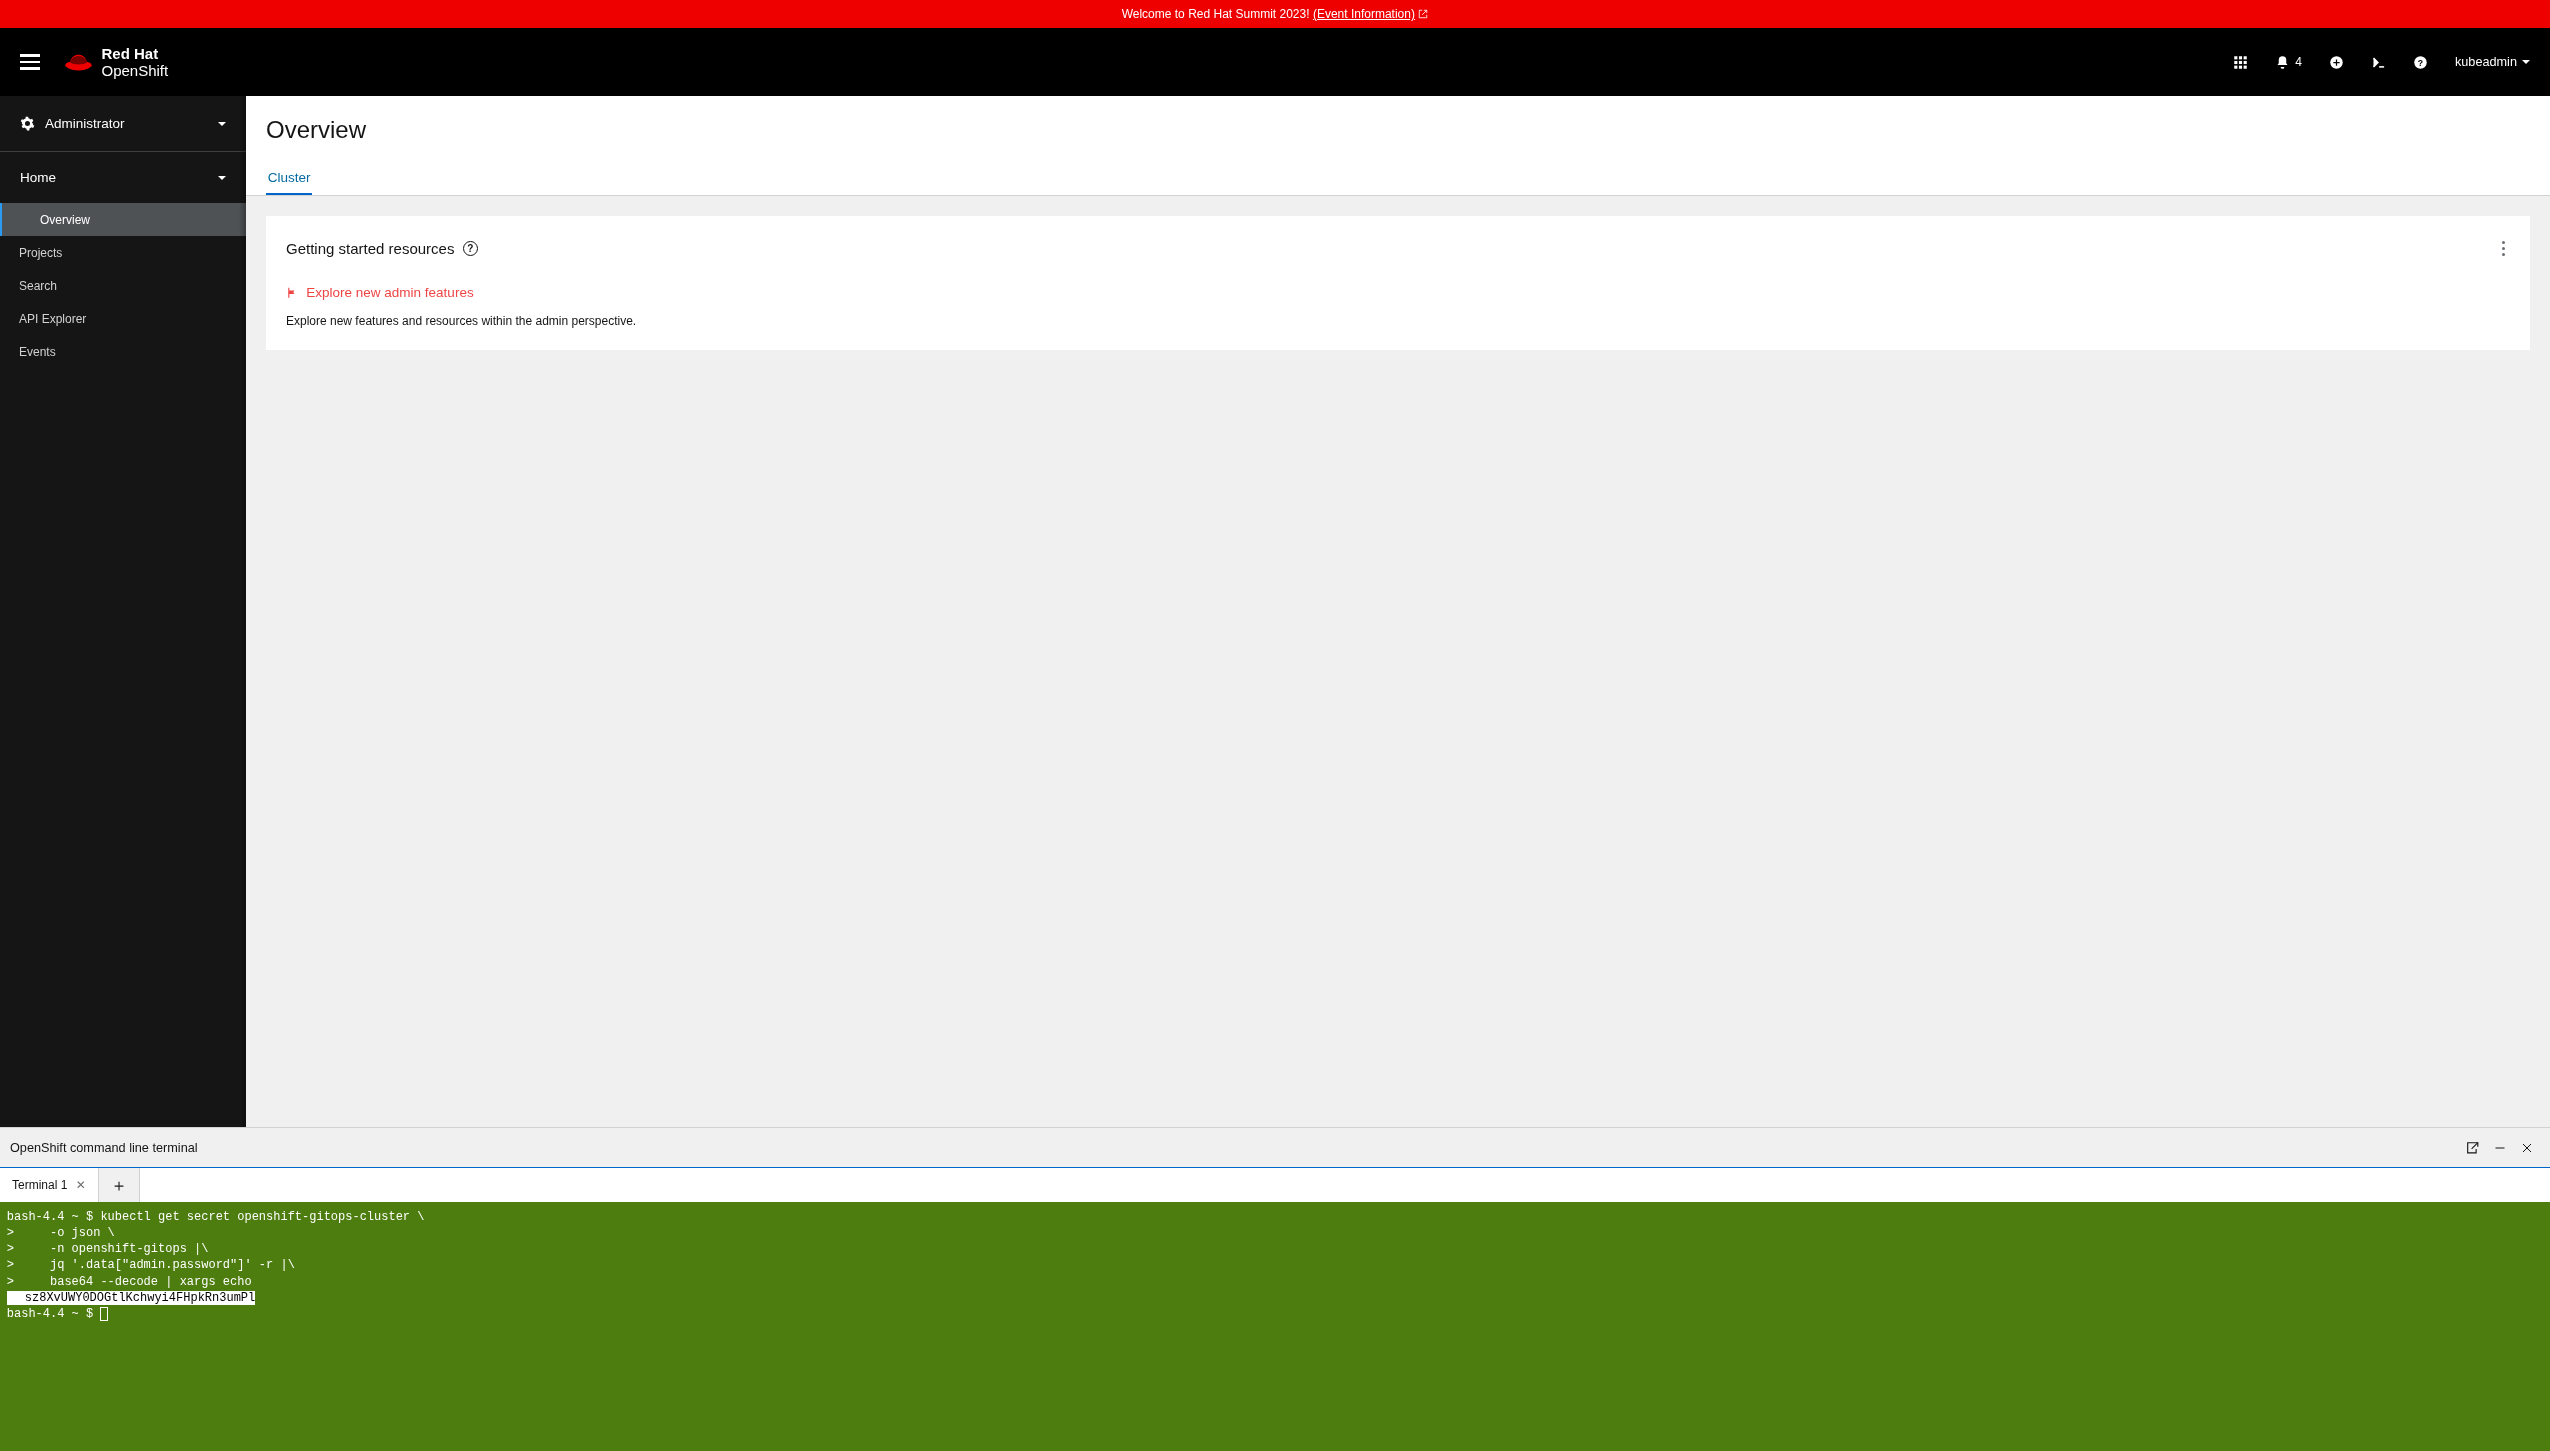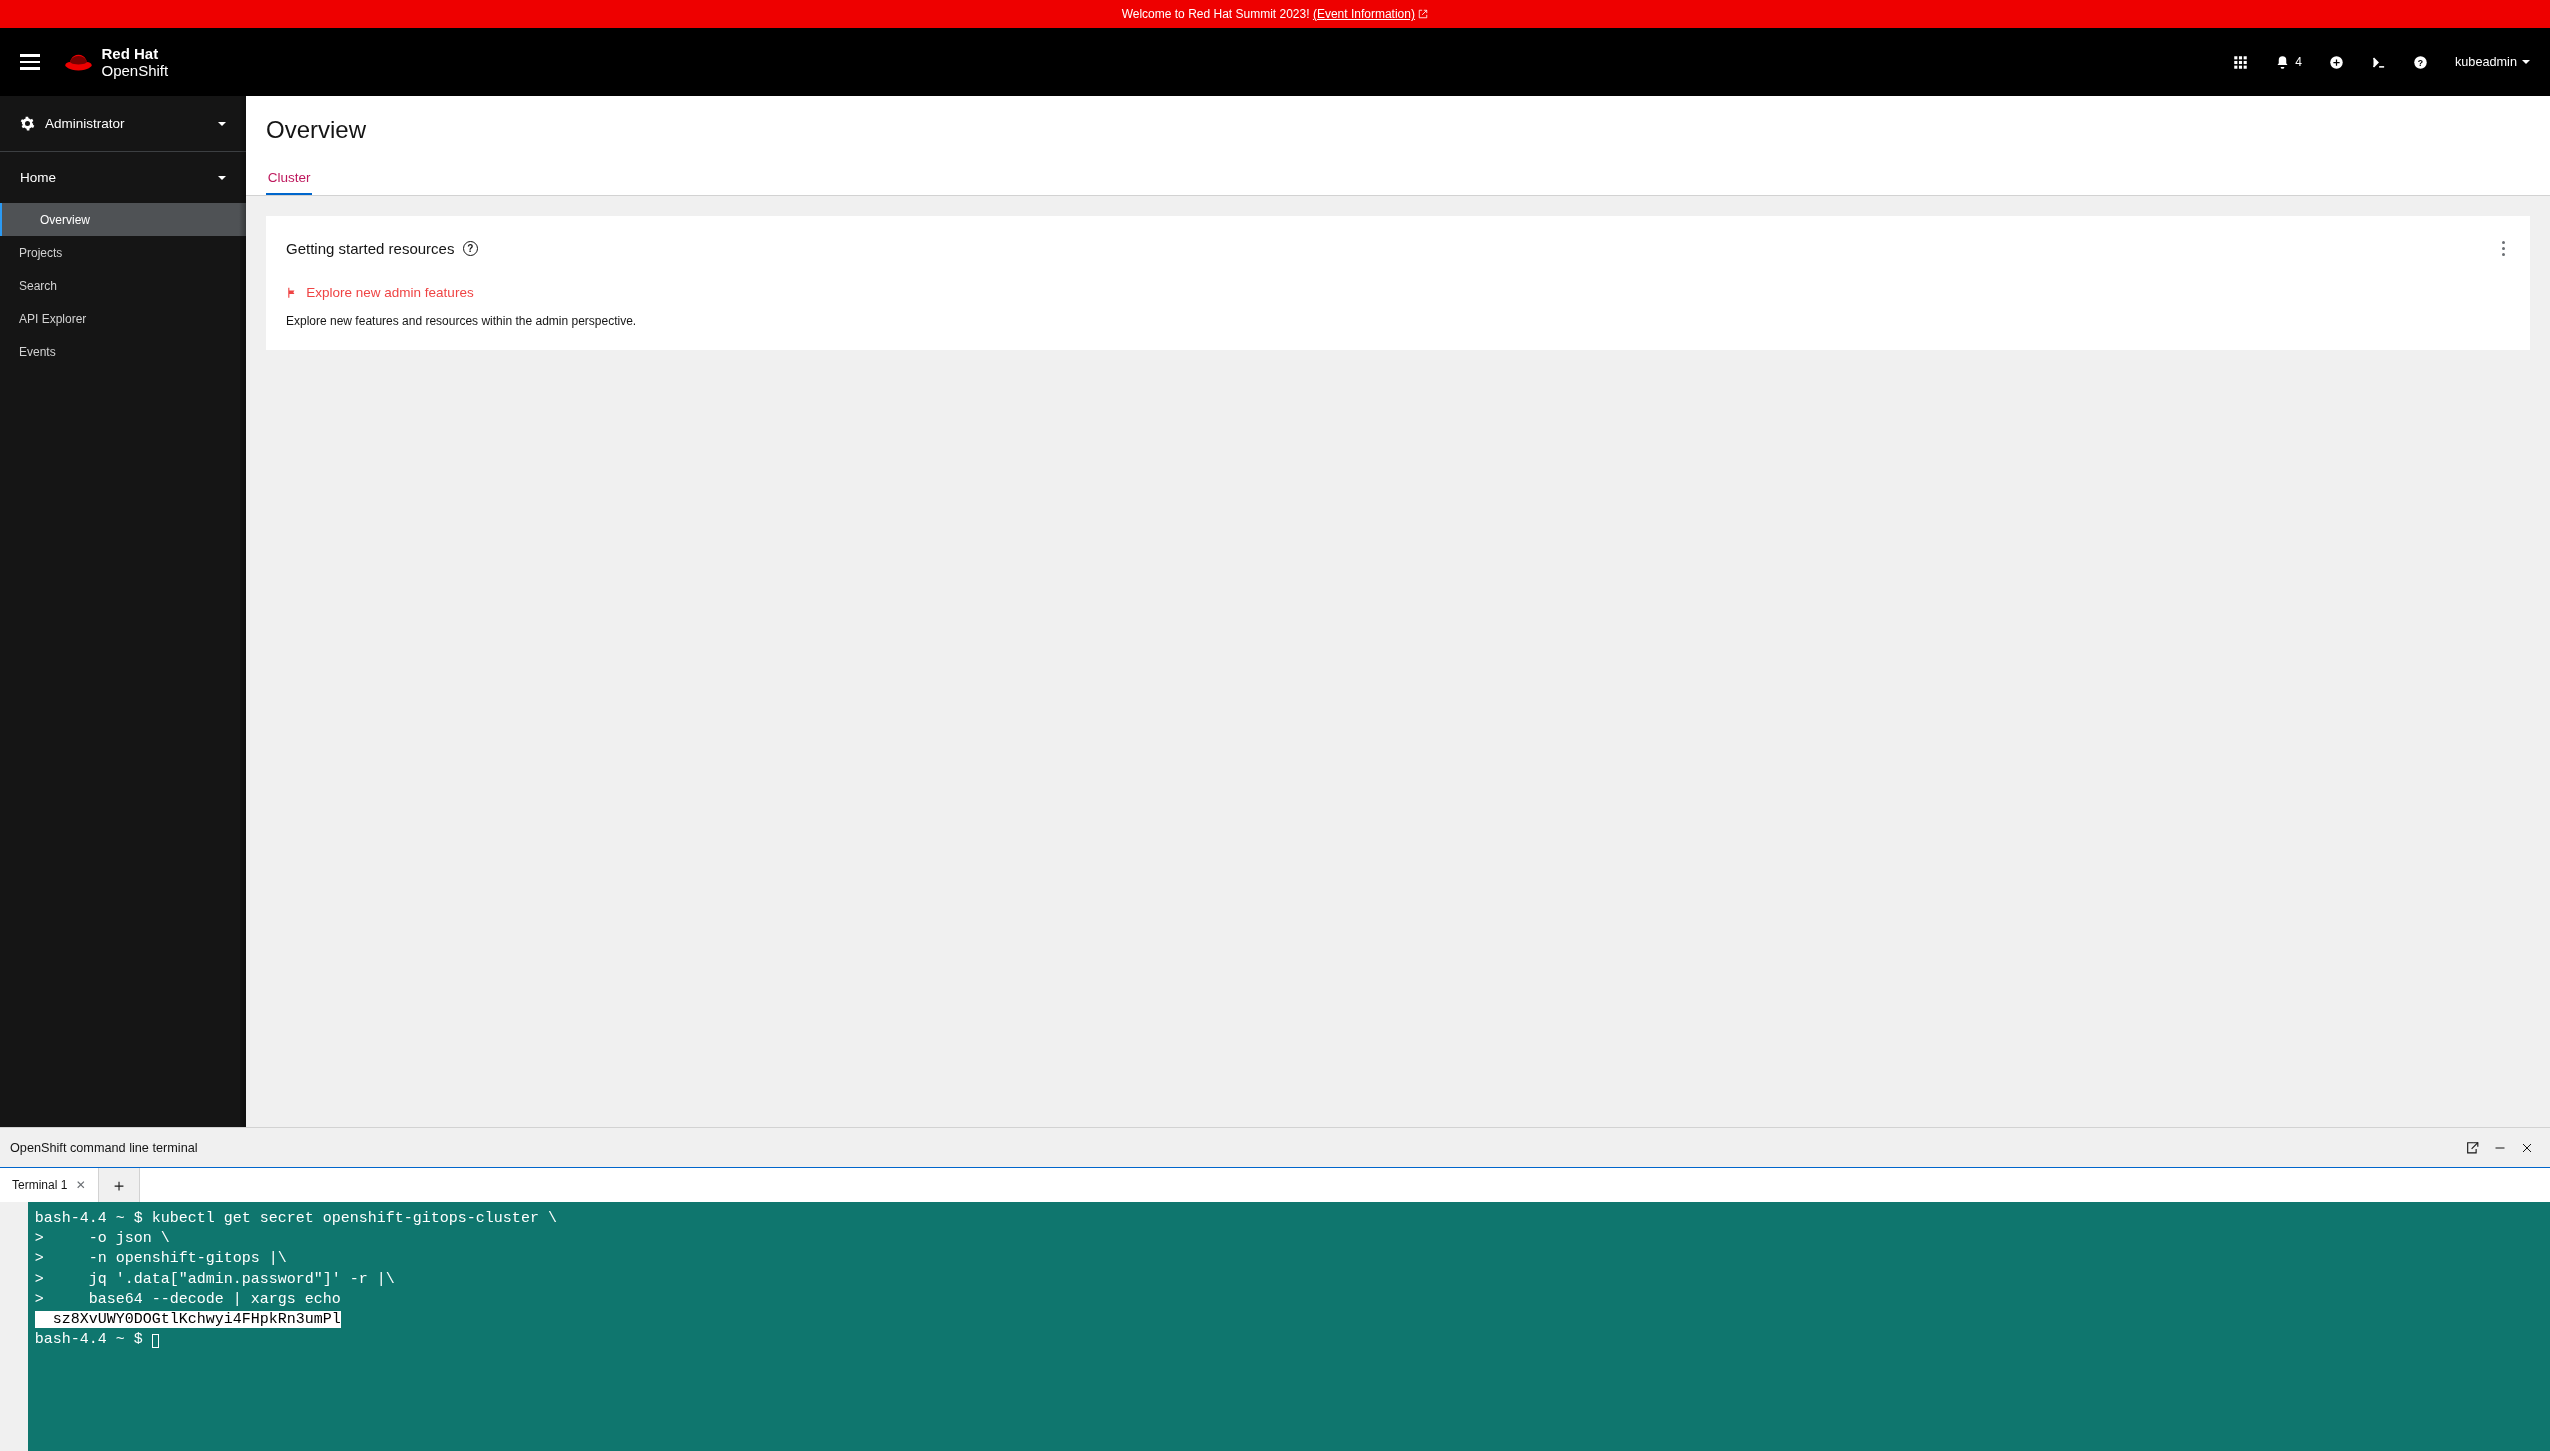--- a/index.html
+++ b/index.html
@@ -112,21 +112,21 @@
     padding: 20px 0 0 0;
     overflow:hidden;
     display:flex; flex-direction:column;
   }
   .page-title { font-size: 24px; font-weight:400; padding: 0 20px 17px 20px; }
   .tabs-row { padding: 0 20px; border-bottom:0.8px solid #d2d2d2; display:flex; }
   .tab {
     padding: 8.5px 1.7px;
     margin-right: 28px;
     font-size: 13.5px;
-    color:#be185d;
+    color:#0369a1;
     border-bottom: 2.5px solid #06c;
     cursor:pointer;
   }
   .content-area { flex:1; background:#f0f0f0; padding:20px; overflow:auto; }
   .card {
     background:#fff;
     padding: 20px;
   }
   .card-header { display:flex; align-items:center; gap:8.5px; }
   .card-title { font-size:15px; font-weight:500; }
@@ -175,29 +175,28 @@
   }
   .term-tab .x { color:#6a6e73; font-size:12px; cursor:pointer; }
   .term-add {
     width:41px; display:flex; align-items:center; justify-content:center;
     font-size:17px; color:#151515; cursor:pointer;
     border-right:0.8px solid #d2d2d2;
     background:#f0f0f0;
   }
   .term-body {
     flex:1;
-    background:#0f766e;
+    background:#4d7c0f;
     color:#fff;
     font-family: "Menlo","Consolas","Liberation Mono",monospace;
-    font-size:15px;
+    font-size:12px;
     line-height:1.35;
     padding:6.8px 6.8px;
     overflow:auto;
     white-space:pre;
-    margin-left:28px;
   }
   .term-body .hl { background:#fff; color:#000;padding-left:18px; }
   .term-body .cursor { display:inline-block; width:7.6px; height:14.4px; border:0.8px solid #fff; vertical-align:text-bottom; }
 
   a { text-decoration:none; }
 </style>
 </head>
 <body>
 
 <div class="banner">

